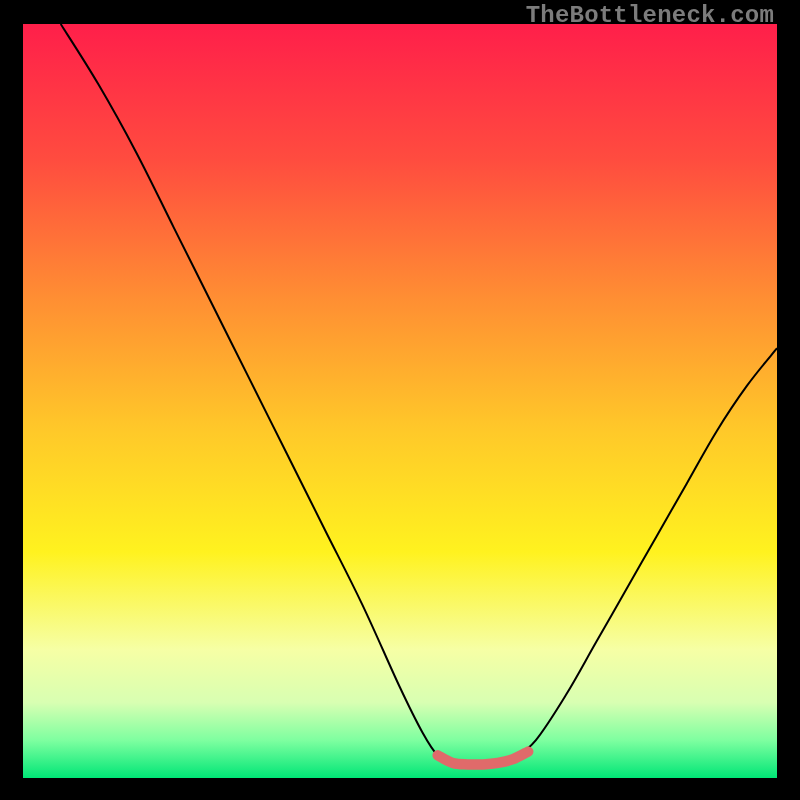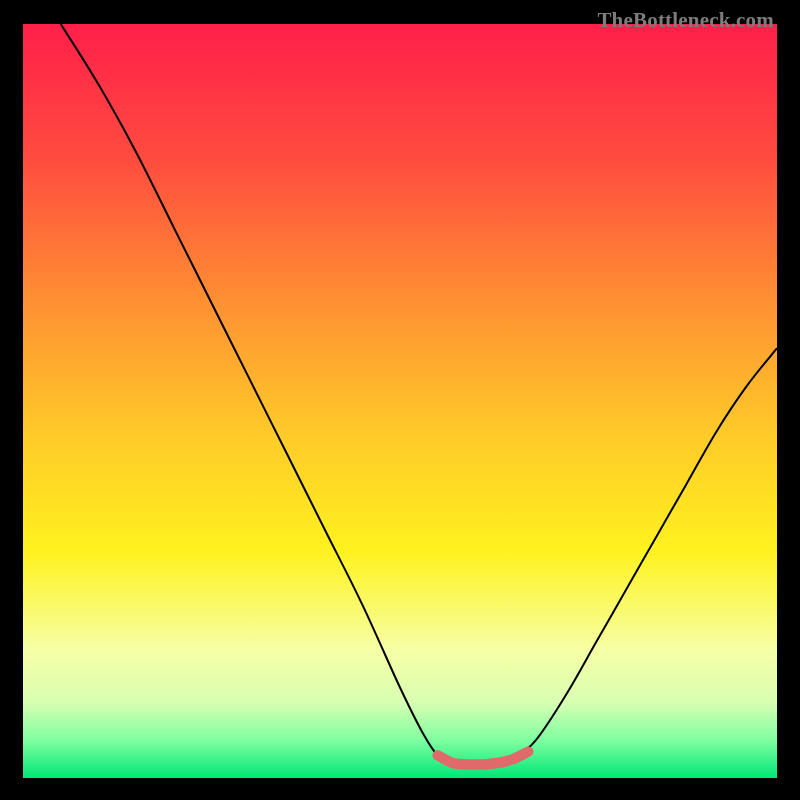--- a/index.html
+++ b/index.html
@@ -20,24 +20,24 @@
   }
   .plot {
     position: absolute;
     left: 0;
     top: 0;
     width: 754px;
     height: 754px;
   }
   .watermark {
     position: absolute;
-    top: 8px;
+    top: 2px;
     right: 26px;
-    font-family: Liberation Serif, serif;
-    font-size: 21px;
+    font-family: Liberation Mono, monospace;
+    font-size: 24px;
     font-weight: 600;
     color: #7c7c7c;
     letter-spacing: 0.2px;
     user-select: none;
   }
 </style>
 </head>
 <body>
 
 <div class="frame">

